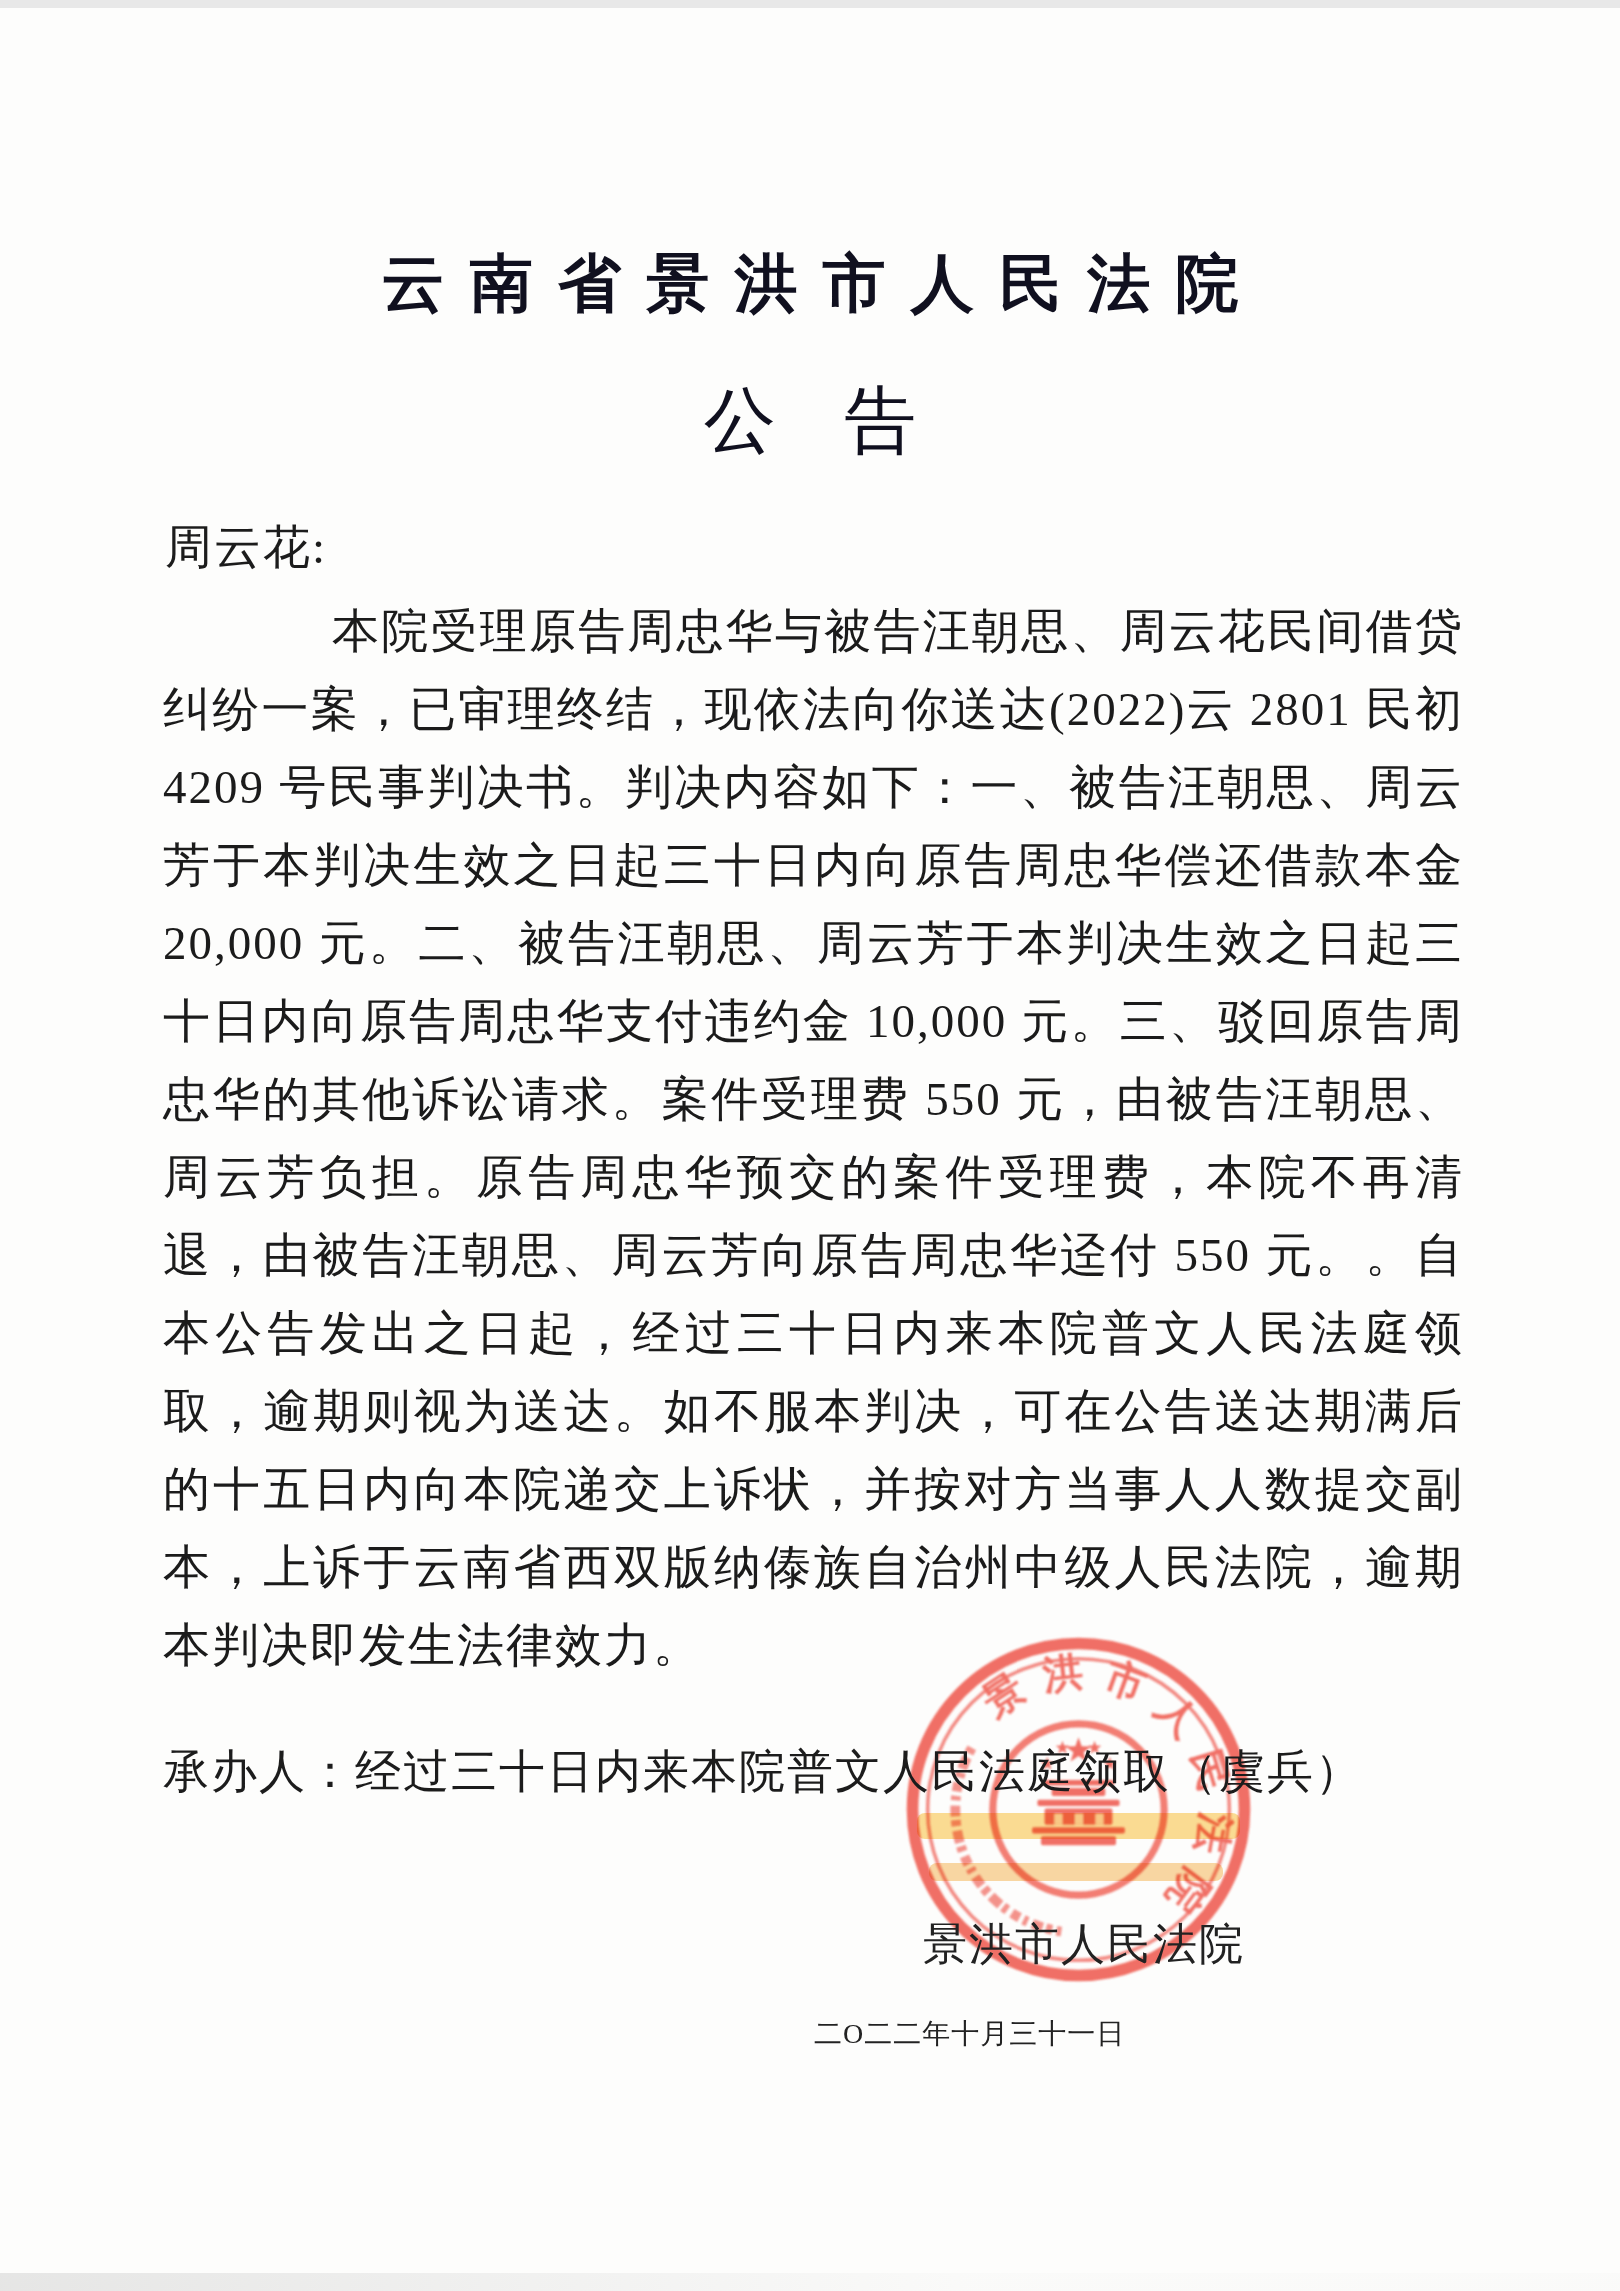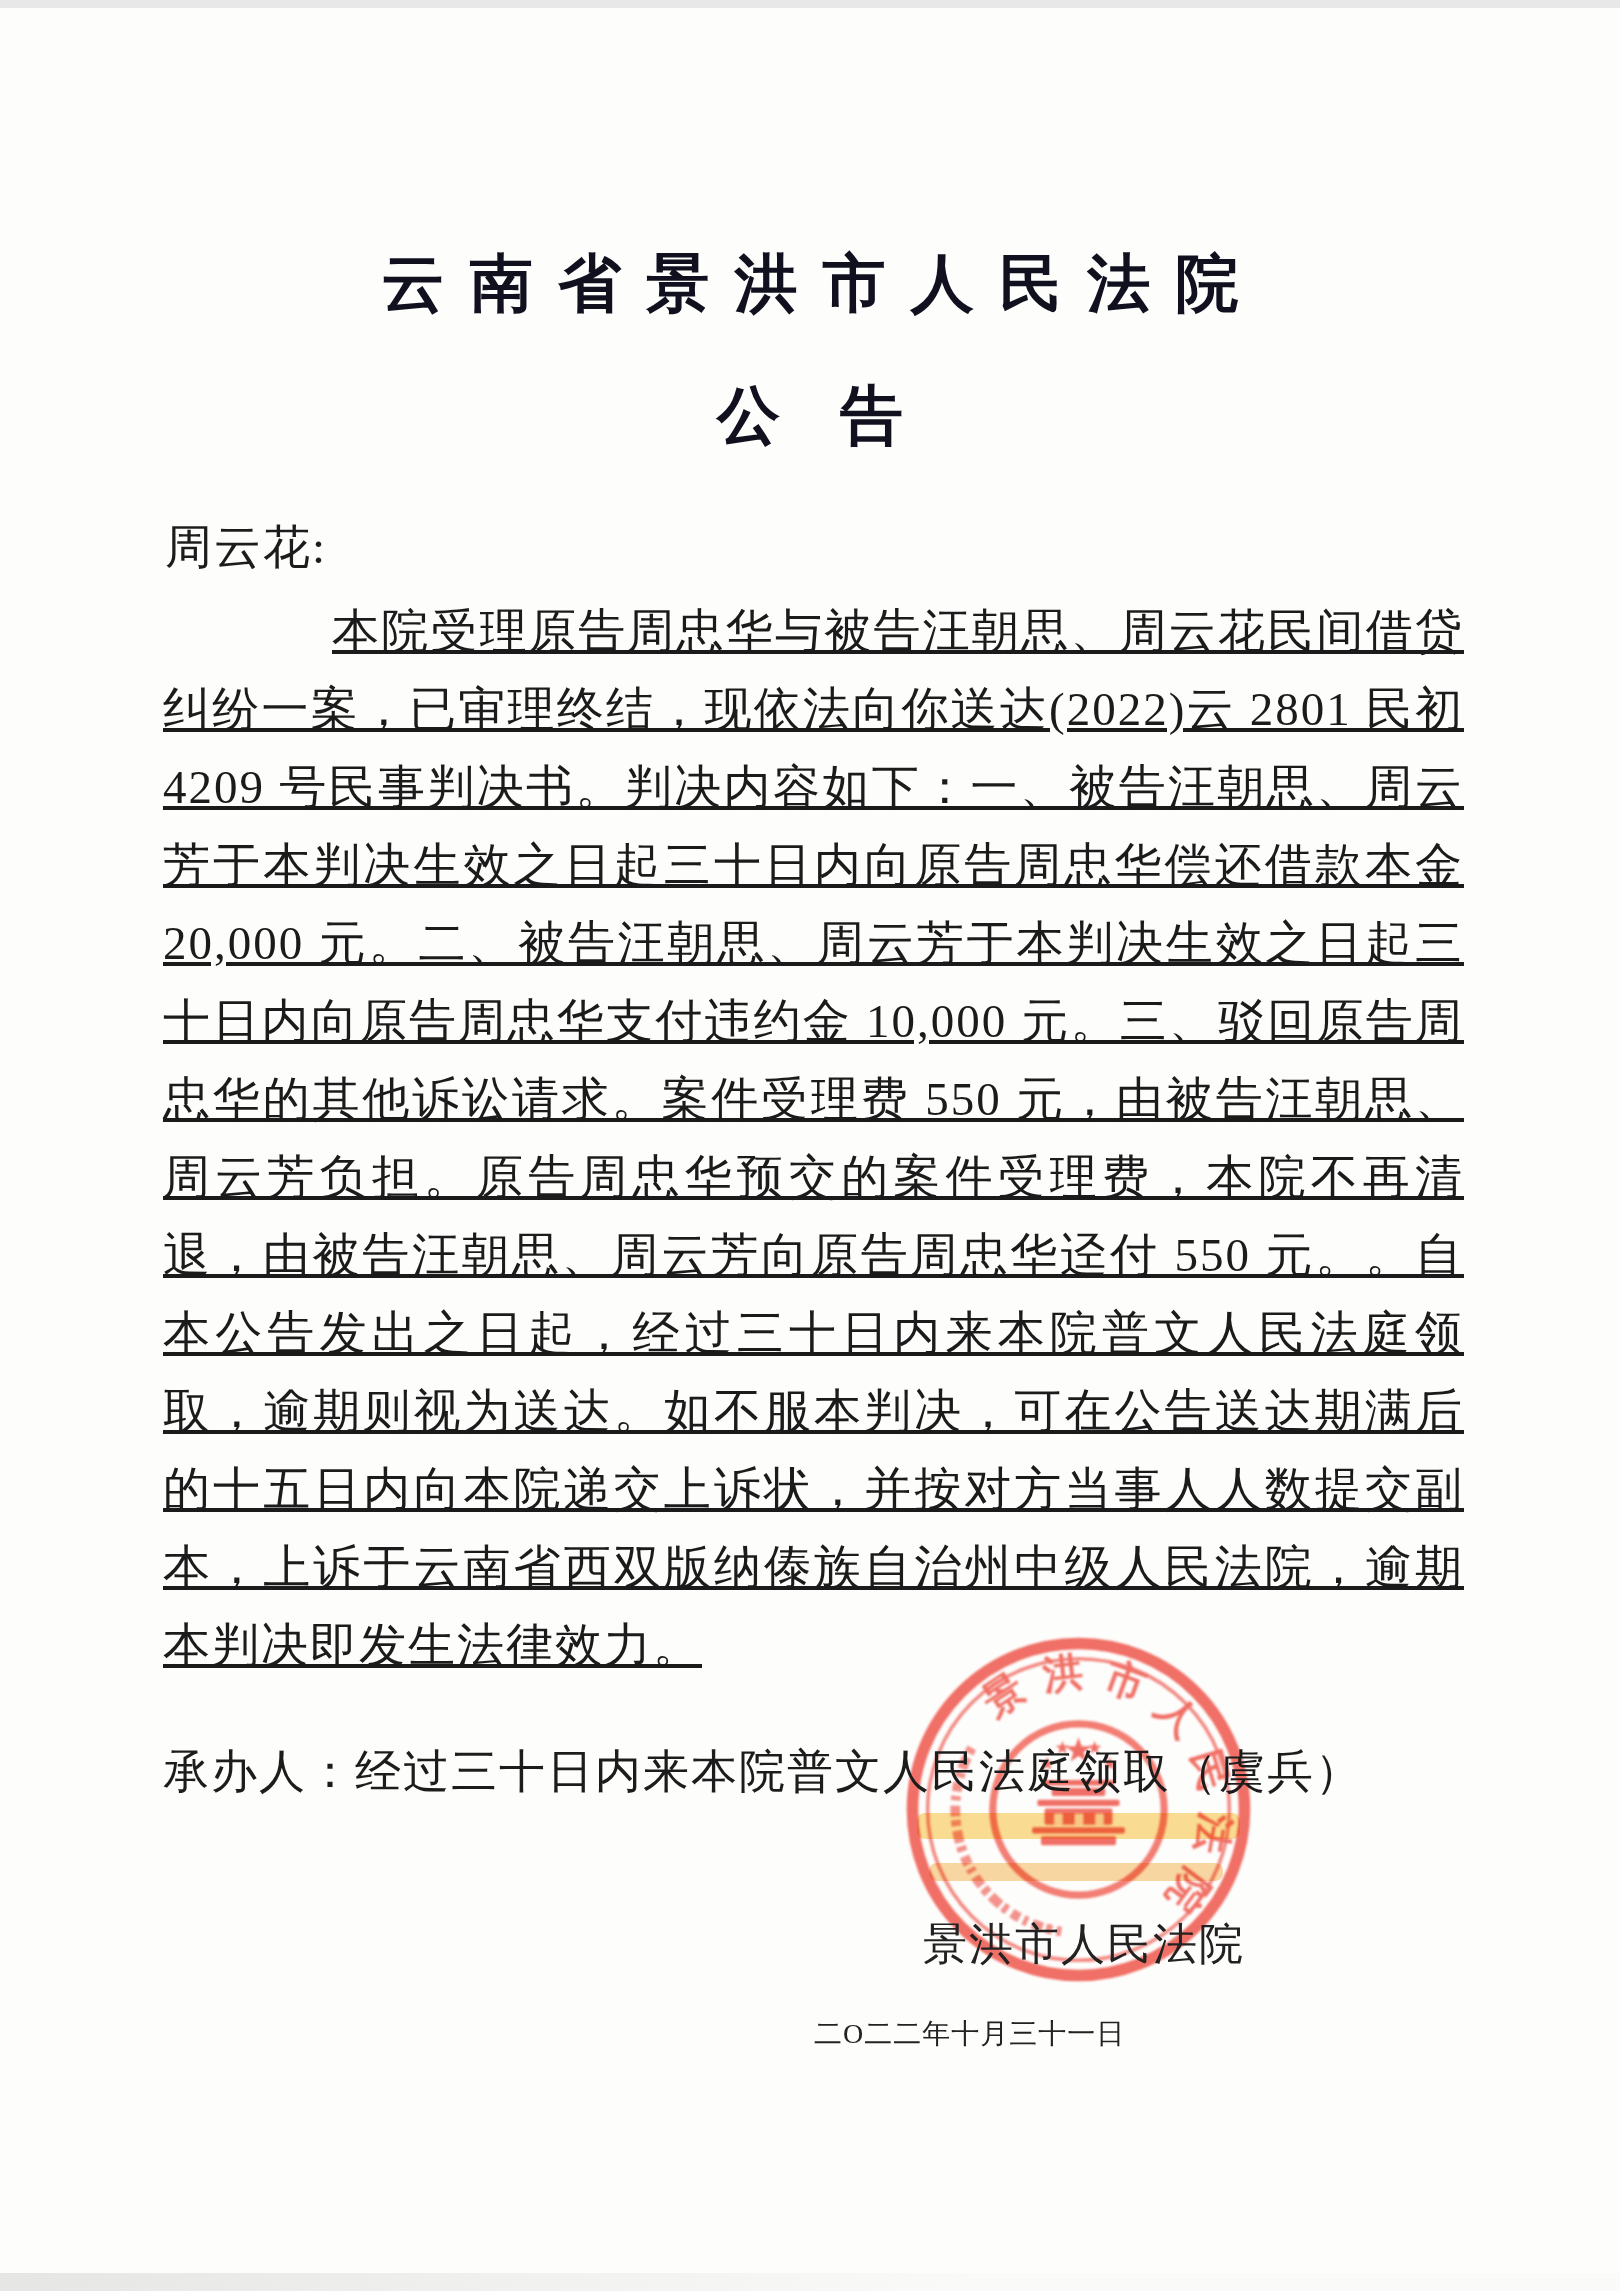--- a/index.html
+++ b/index.html
@@ -31,22 +31,22 @@
     text-indent: 0.40em;
     white-space: nowrap;
   }
   .doc-title {
     position: absolute;
     top: 365px;
     left: 0;
     width: 100%;
     margin: 0;
     text-align: center;
-    font-size: 63px;
-    font-weight: bold;
+    font-size: 72px;
+    font-weight: normal;
     color: #10101f;
     letter-spacing: 0.95em;
     text-indent: 0.95em;
     white-space: nowrap;
   }
   .salutation {
     position: absolute;
     top: 508px;
     left: 165px;
     font-size: 47px;
@@ -58,21 +58,20 @@
     left: 163px;
     width: 1301px;
     margin: 0;
     font-size: 47px;
     line-height: 78px;
     letter-spacing: 2px;
     text-align: justify;
     text-justify: inter-character;
     text-indent: 169px;
     color: #1b1b1b;
-    text-decoration: underline;
   }
   .handler-line {
     position: absolute;
     top: 1733px;
     left: 163px;
     font-size: 46px;
     letter-spacing: 2px;
     white-space: nowrap;
     z-index: 3;
   }

